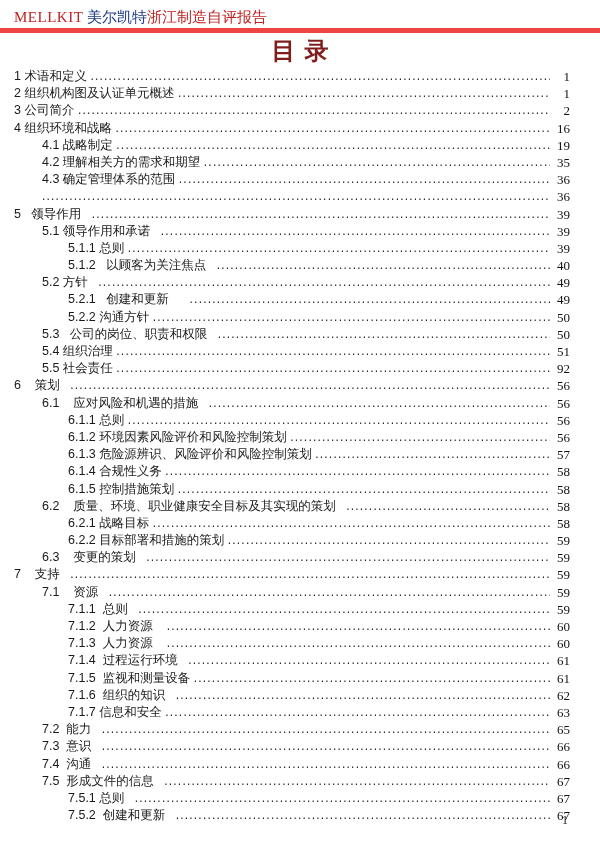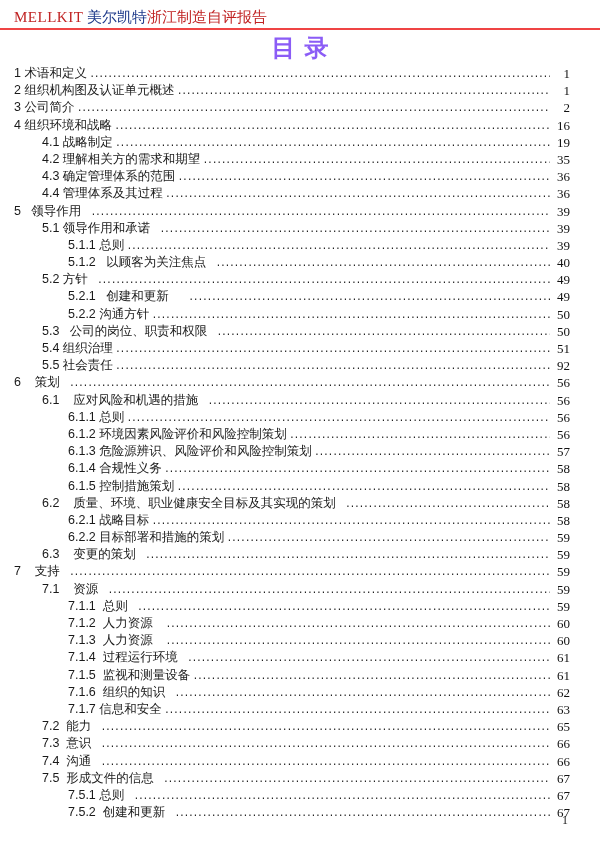--- a/index.html
+++ b/index.html
@@ -8,37 +8,37 @@
     width: 600px;
     height: 845px;
     margin: 0 auto;
     background: #ffffff;
     font-family: "Liberation Sans", "DejaVu Sans", sans-serif;
     color: #1a1a1a;
     overflow: hidden;
   }
   .doc-header {
     padding: 9px 14px 3px 14px;
-    border-bottom: 2px solid #ef4444;
+    border-bottom: 5px solid #ef4444;
     font-family: "Liberation Serif", "DejaVu Serif", serif;
     font-size: 15px;
     line-height: 16px;
     white-space: pre;
   }
   .doc-header .brand { letter-spacing: 0.5px; }
   .page-title {
     text-align: center;
     font-family: "Liberation Serif", "DejaVu Serif", serif;
     font-weight: bold;
     font-size: 24px;
     line-height: 30px;
     margin-top: 3px;
     letter-spacing: 9px;
     padding-left: 9px; 
-    color: #8b5cf6;
+    color: #7f1d1d;
   }
   .toc {
     padding: 2px 30px 0 14px;
   }
   .toc-row {
     display: flex;
     align-items: center;
     height: 17.2px;
     line-height: 17.2px;
     font-size: 12.5px;
@@ -122,21 +122,20 @@
     <span class="toc-page">35</span>
   </div>
 
   <div class="toc-row indent-2">
     <span class="toc-label">4.3 确定管理体系的范围 </span>
     <span class="toc-dots">............................................................................................................................................................................................................................................................................................................</span>
     <span class="toc-page">36</span>
   </div>
 
   <div class="toc-row indent-2">
-    <span class="toc-label">4.4 管理体系及其过程 </span>
     <span class="toc-dots">............................................................................................................................................................................................................................................................................................................</span>
     <span class="toc-page">36</span>
   </div>
 
   <div class="toc-row indent-1">
     <span class="toc-label">5   领导作用   </span>
     <span class="toc-dots">............................................................................................................................................................................................................................................................................................................</span>
     <span class="toc-page">39</span>
   </div>
 

